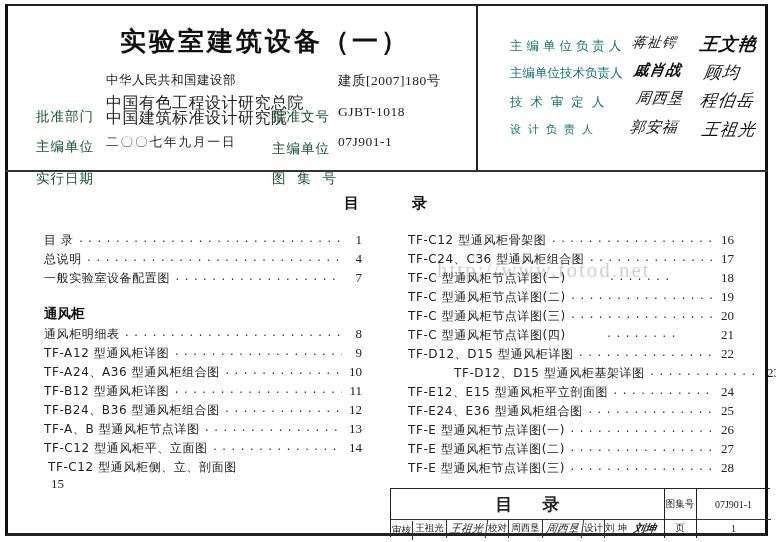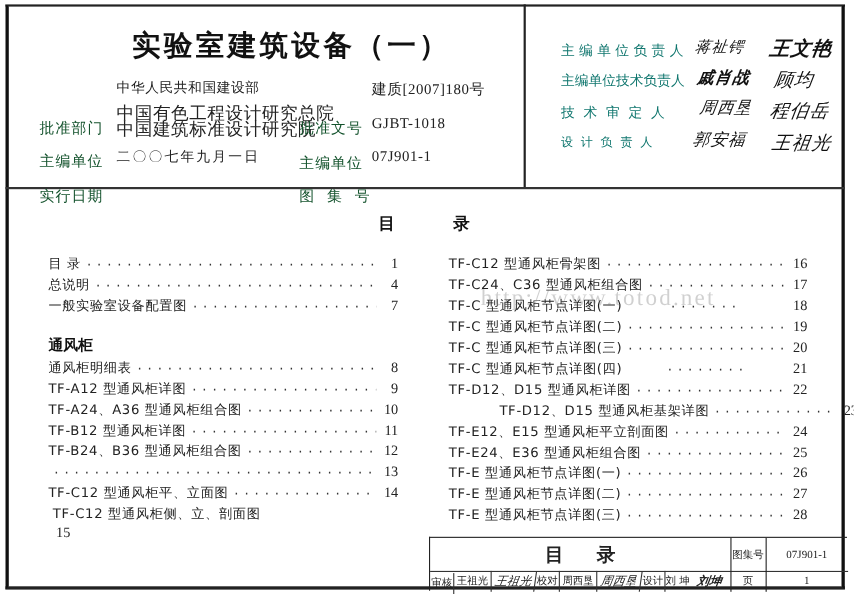--- a/index.html
+++ b/index.html
@@ -128,20 +128,21 @@
   <span class="t">TF-B12 型通风柜详图</span>
   <span class="d">································································</span>
   <span class="p">11</span>
 </div>
 <div class="toc-row" style="left:44px; top:402px; width:318px;">
   <span class="t">TF-B24、B36 型通风柜组合图</span>
   <span class="d">································································</span>
   <span class="p">12</span>
 </div>
 <div class="toc-row" style="left:44px; top:421px; width:318px;">
+  <span class="t">TF-A、B 型通风柜节点详图</span>
   <span class="d">································································</span>
   <span class="p">13</span>
 </div>
 <div class="toc-row" style="left:44px; top:440px; width:318px;">
   <span class="t">TF-C12 型通风柜平、立面图</span>
   <span class="d">································································</span>
   <span class="p">14</span>
 </div>
 <div class="toc-row" style="left:44px; top:459px; width:318px;flex-direction:column;">
   <span class="t">TF-C12 型通风柜侧、立、剖面图</span>

